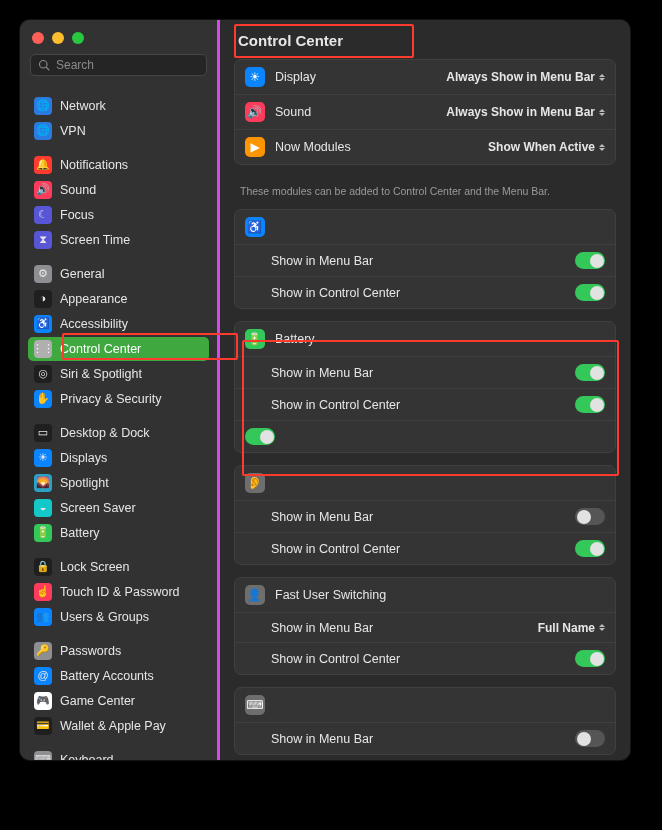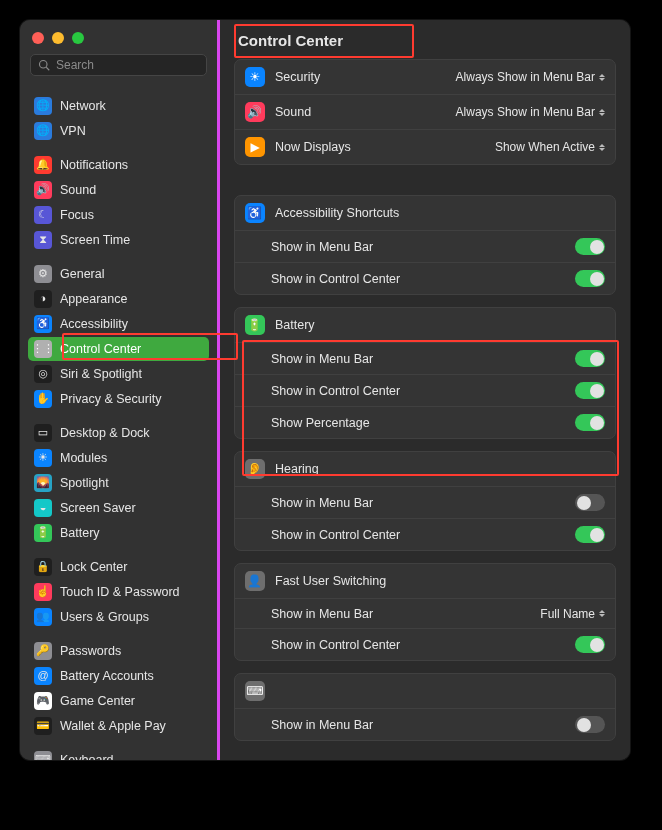--- a/index.html
+++ b/index.html
@@ -119,20 +119,21 @@
     flex-shrink:0;
     font-size:12px;
     color:#fff;
   }
   .select {
     font-size: 12px;
     color: #e6e6e6;
     display: flex;
     align-items: center;
     gap: 4px;
+    font-weight: bold;
   }
   .chev {
     display:inline-flex;flex-direction:column;gap:1px;
   }
   .chev::before, .chev::after {
     content:"";
     width:0;height:0;
     border-left:3px solid transparent;
     border-right:3px solid transparent;
   }
@@ -245,39 +246,39 @@
             <span>Privacy &amp; Security</span>
           </div>
         </div>
         <div class="nav-group">
           <div class="nav-item">
             <div class="nav-icon" style="background: rgb(31, 31, 31);">▭</div>
             <span>Desktop &amp; Dock</span>
           </div>
           <div class="nav-item">
             <div class="nav-icon" style="background: rgb(10, 132, 255);">☀</div>
-            <span>Modules</span>
+            <span>Displays</span>
           </div>
           <div class="nav-item">
             <div class="nav-icon" style="background: rgb(39, 163, 197);">🌄</div>
             <span>Spotlight</span>
           </div>
           <div class="nav-item">
             <div class="nav-icon" style="background: rgb(20, 200, 200);">◒</div>
             <span>Screen Saver</span>
           </div>
           <div class="nav-item">
             <div class="nav-icon" style="background: rgb(52, 199, 89);">🔋</div>
             <span>Battery</span>
           </div>
         </div>
         <div class="nav-group">
           <div class="nav-item">
             <div class="nav-icon" style="background: rgb(31, 31, 31);">🔒</div>
-            <span>Lock Center</span>
+            <span>Lock Screen</span>
           </div>
           <div class="nav-item">
             <div class="nav-icon" style="background: rgb(255, 59, 92);">☝</div>
             <span>Touch ID &amp; Password</span>
           </div>
           <div class="nav-item">
             <div class="nav-icon" style="background: rgb(10, 132, 255);">👥</div>
             <span>Users &amp; Groups</span>
           </div>
         </div>
@@ -307,49 +308,49 @@
         </div>
       </div>
   </div>
 
   <div class="main">
     <div class="titlebar">Control Center</div>
     <div class="content" id="content">
         <div class="panel">
           <div class="row header">
             <div class="mod-icon" style="background: rgb(10, 132, 255);">☀</div>
-            <div class="label">Security</div>
+            <div class="label">Display</div>
             <div class="select">
               <span>Always Show in Menu Bar</span>
               <span class="chev"></span>
             </div>
           </div>
           <div class="row header">
             <div class="mod-icon" style="background: rgb(255, 59, 92);">🔊</div>
             <div class="label">Sound</div>
             <div class="select">
               <span>Always Show in Menu Bar</span>
               <span class="chev"></span>
             </div>
           </div>
           <div class="row header">
             <div class="mod-icon" style="background: rgb(255, 149, 0);">▶</div>
-            <div class="label">Now Displays</div>
+            <div class="label">Now Modules</div>
             <div class="select">
               <span>Show When Active</span>
               <span class="chev"></span>
             </div>
           </div>
         </div>
         <div class="section-heading">
+          <div class="sub">These modules can be added to Control Center and the Menu Bar.</div>
         </div>
         <div class="panel">
           <div class="row header">
             <div class="mod-icon" style="background: rgb(10, 132, 255);">♿</div>
-            <div class="label">Accessibility Shortcuts</div>
           </div>
           <div class="row sub">
             <div class="label">Show in Menu Bar</div>
             <div class="toggle on"></div>
           </div>
           <div class="row sub">
             <div class="label">Show in Control Center</div>
             <div class="toggle on"></div>
           </div>
         </div>
@@ -360,28 +361,26 @@
           </div>
           <div class="row sub">
             <div class="label">Show in Menu Bar</div>
             <div class="toggle on"></div>
           </div>
           <div class="row sub">
             <div class="label">Show in Control Center</div>
             <div class="toggle on"></div>
           </div>
           <div class="row sub">
-            <div class="label">Show Percentage</div>
             <div class="toggle on"></div>
           </div>
         </div>
         <div class="panel">
           <div class="row header">
             <div class="mod-icon" style="background: rgb(110, 110, 110);">👂</div>
-            <div class="label">Hearing</div>
           </div>
           <div class="row sub">
             <div class="label">Show in Menu Bar</div>
             <div class="toggle off"></div>
           </div>
           <div class="row sub">
             <div class="label">Show in Control Center</div>
             <div class="toggle on"></div>
           </div>
         </div>

